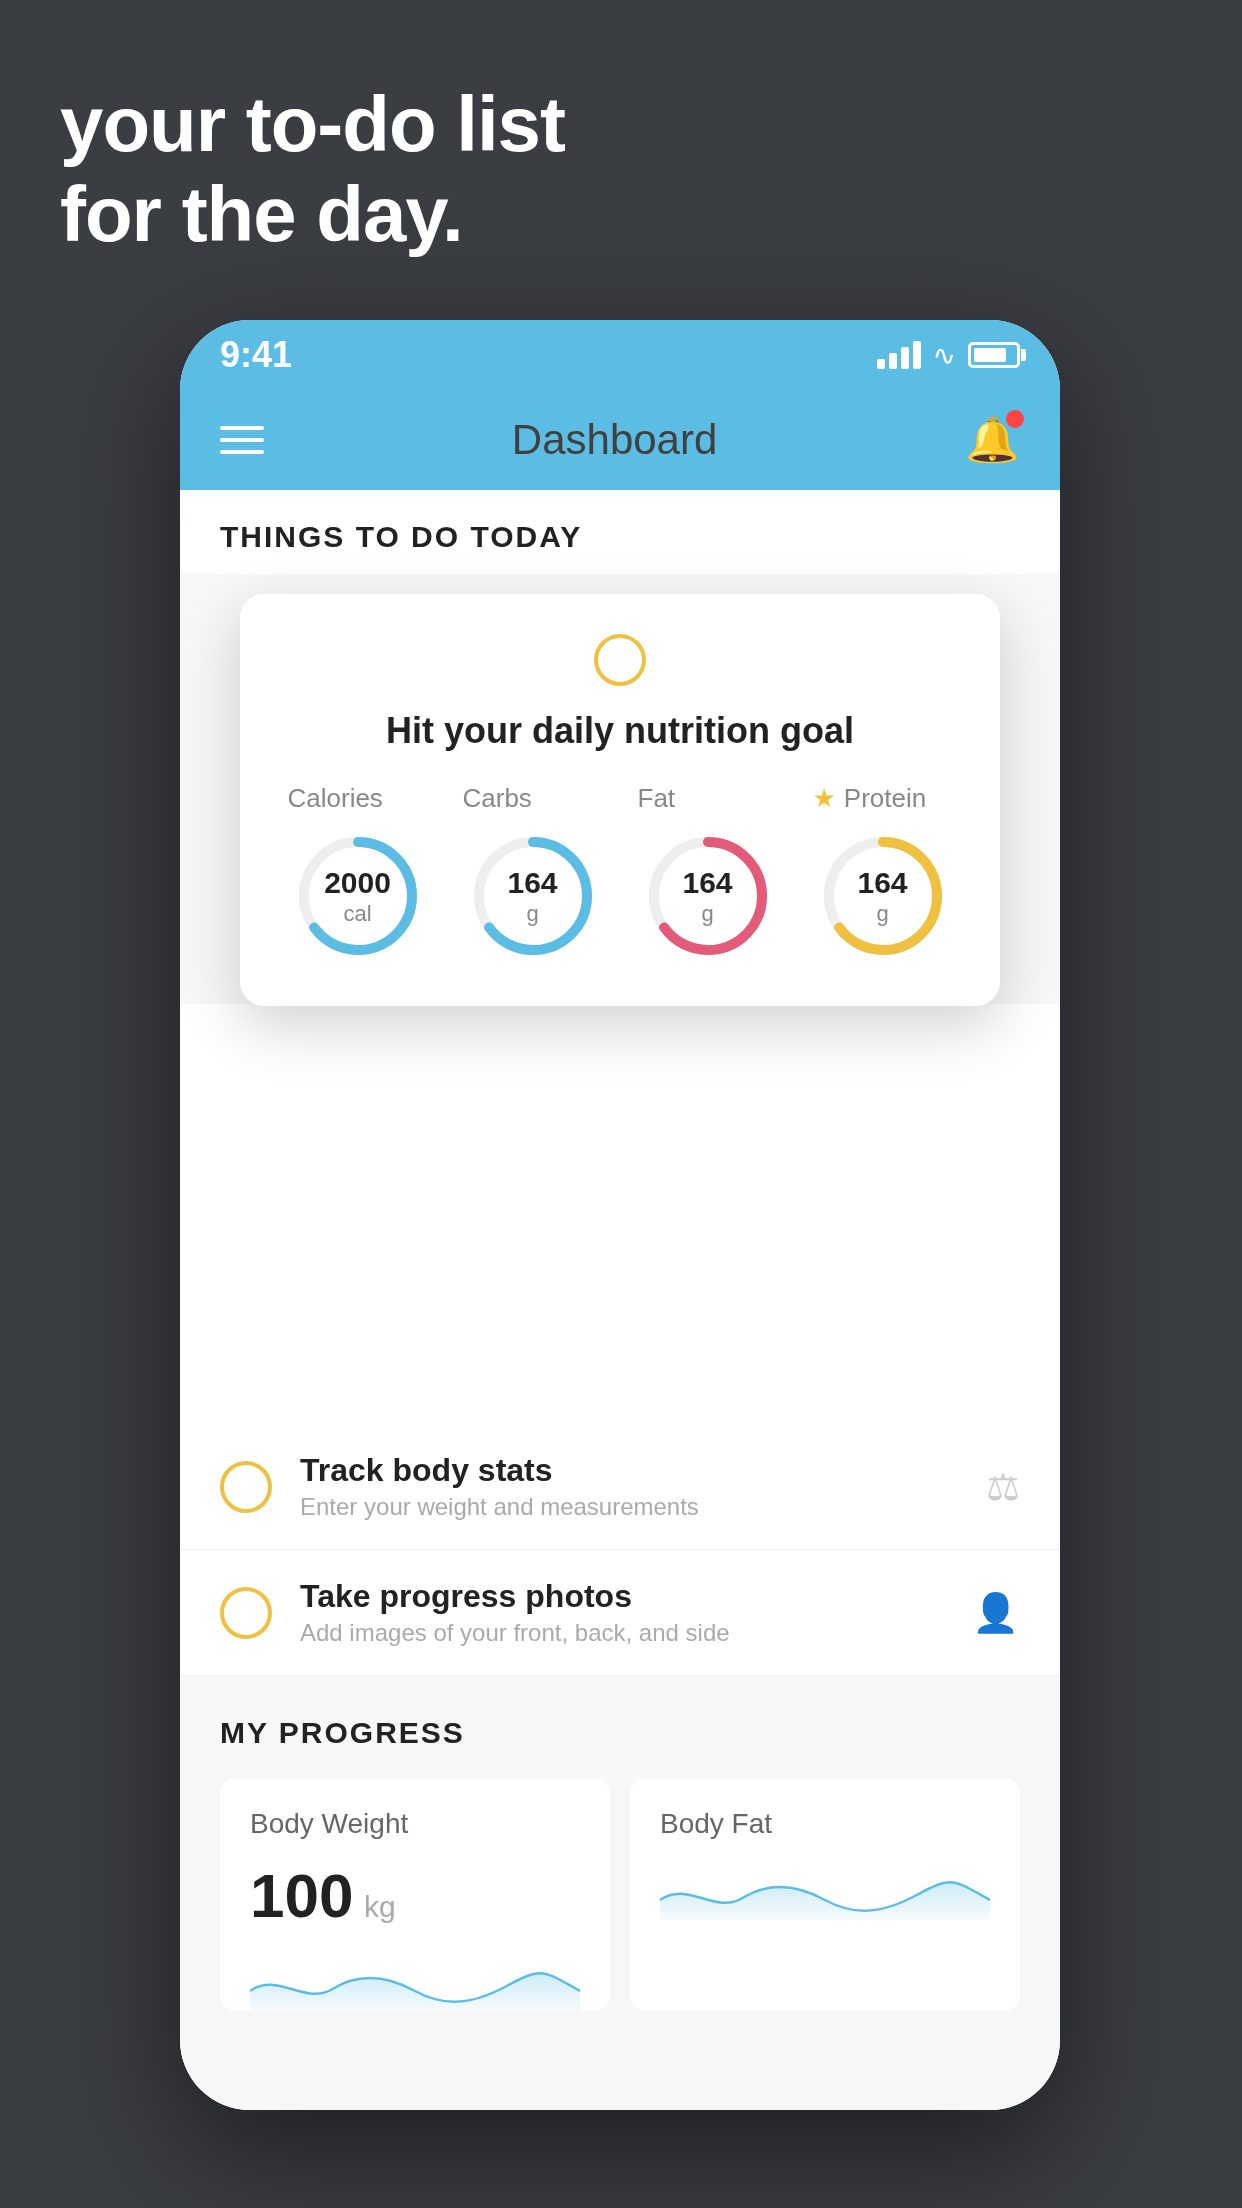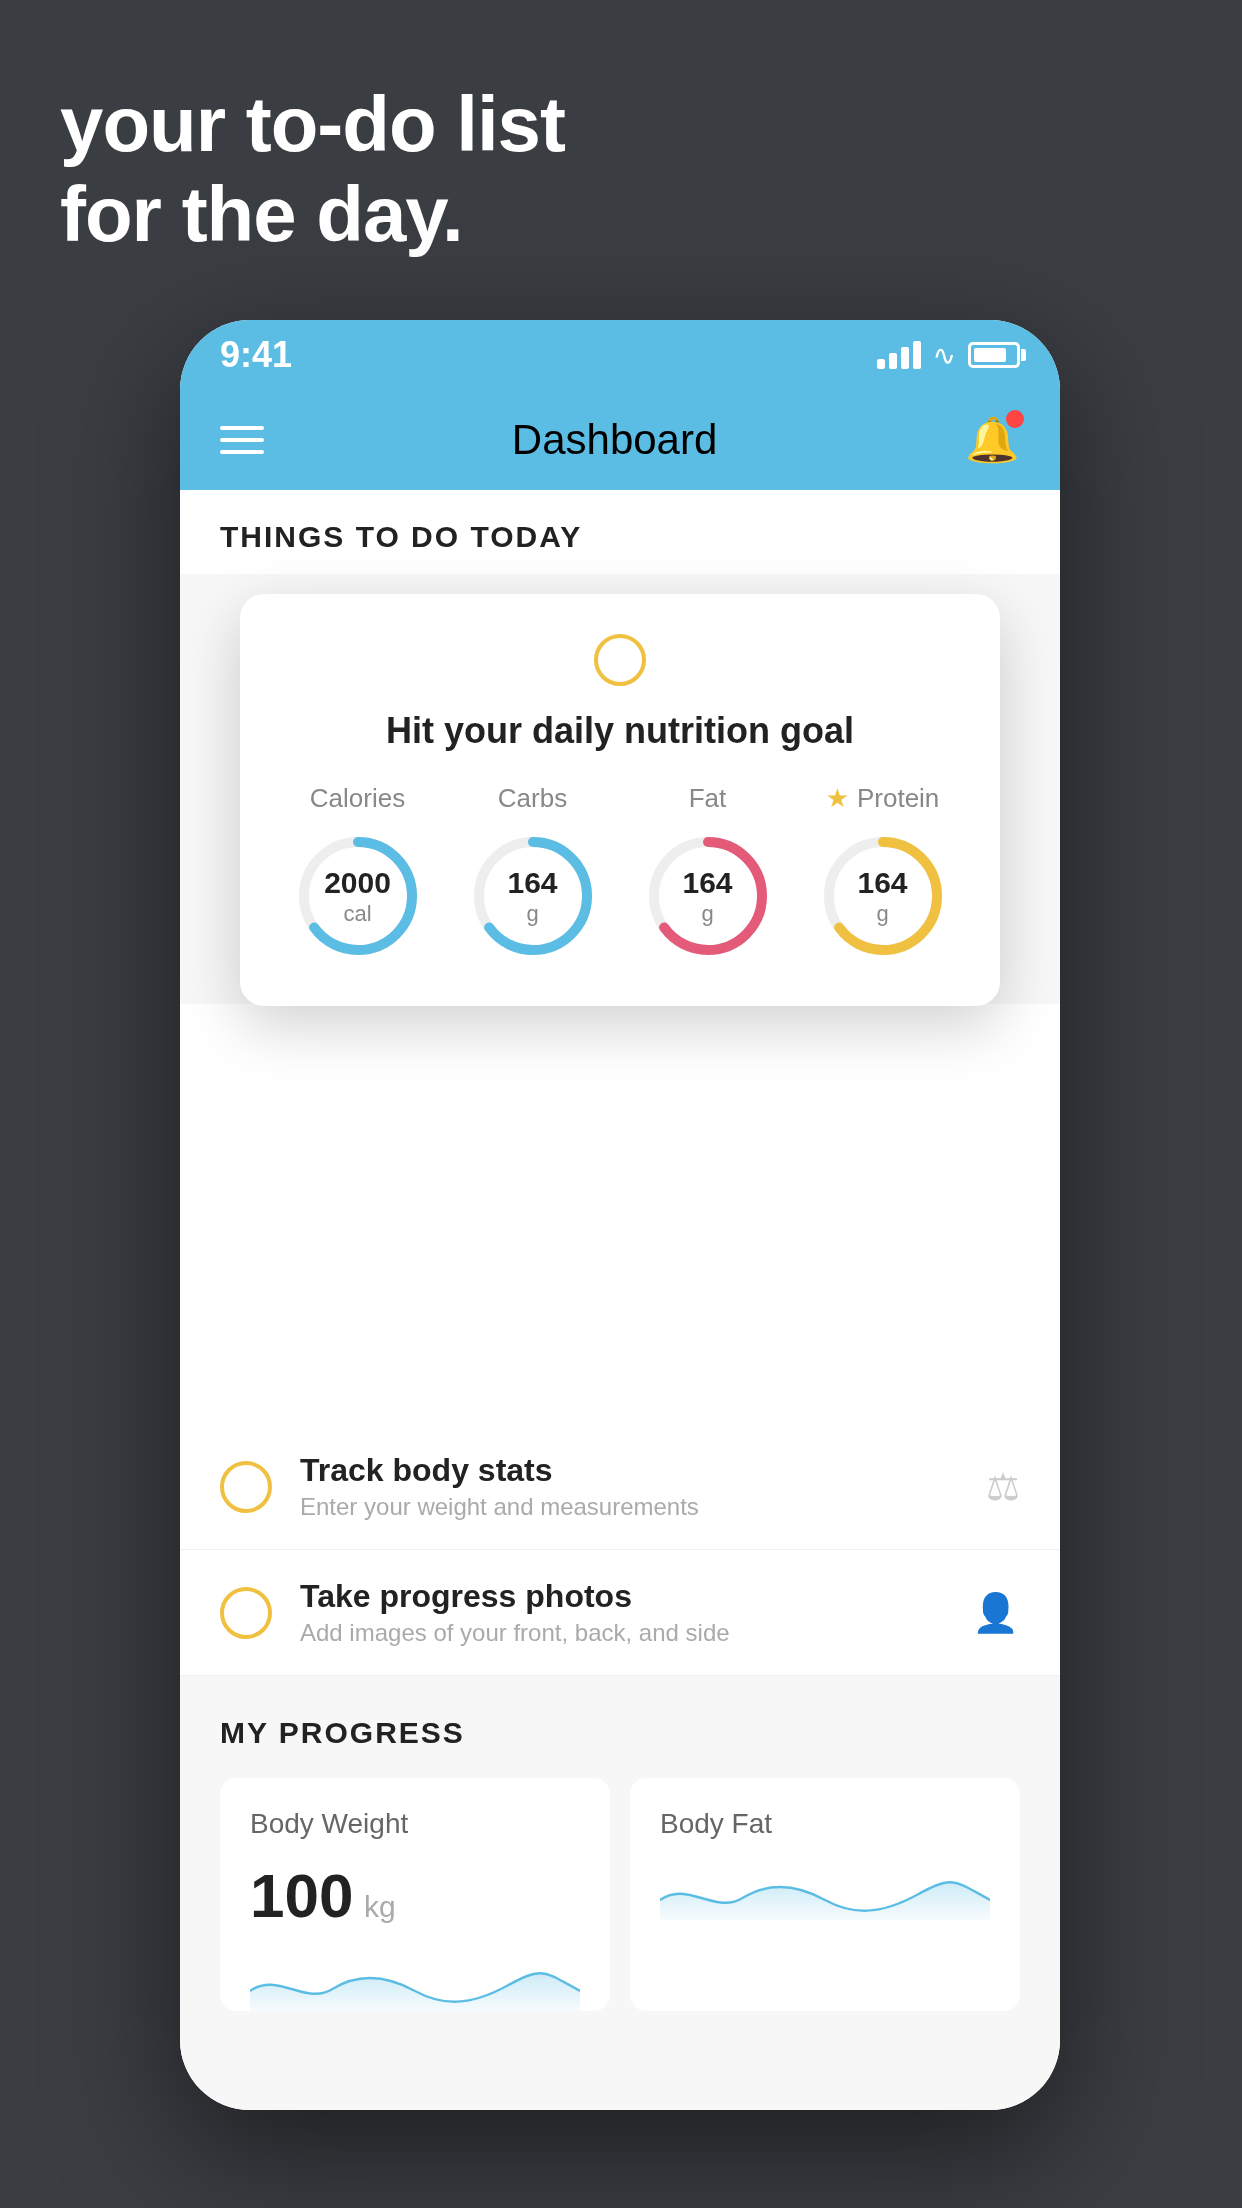--- a/index.html
+++ b/index.html
@@ -115,21 +115,21 @@
       gap: 8px;
       cursor: pointer;
     }
     .hamburger-line {
       width: 44px;
       height: 4px;
       background: #ffffff;
       border-radius: 2px;
     }
     .nav-title {
-      color: #000000;
+      color: #404040;
       font-size: 42px;
       font-weight: 500;
     }
     .bell-wrapper {
       position: relative;
       cursor: pointer;
     }
     .bell-icon {
       font-size: 44px;
       color: #ffffff;
@@ -202,21 +202,21 @@
 
     .nutrition-grid {
       display: flex;
       gap: 28px;
       justify-content: space-around;
     }
 
     .nutrition-item {
       display: flex;
       flex-direction: column;
-      align-items: center;
+      align-items: flex-start;
       gap: 12px;
     }
 
     .nutrition-label {
       font-size: 26px;
       color: #888888;
       font-weight: 400;
     }
     .nutrition-label.starred {
       display: flex;

